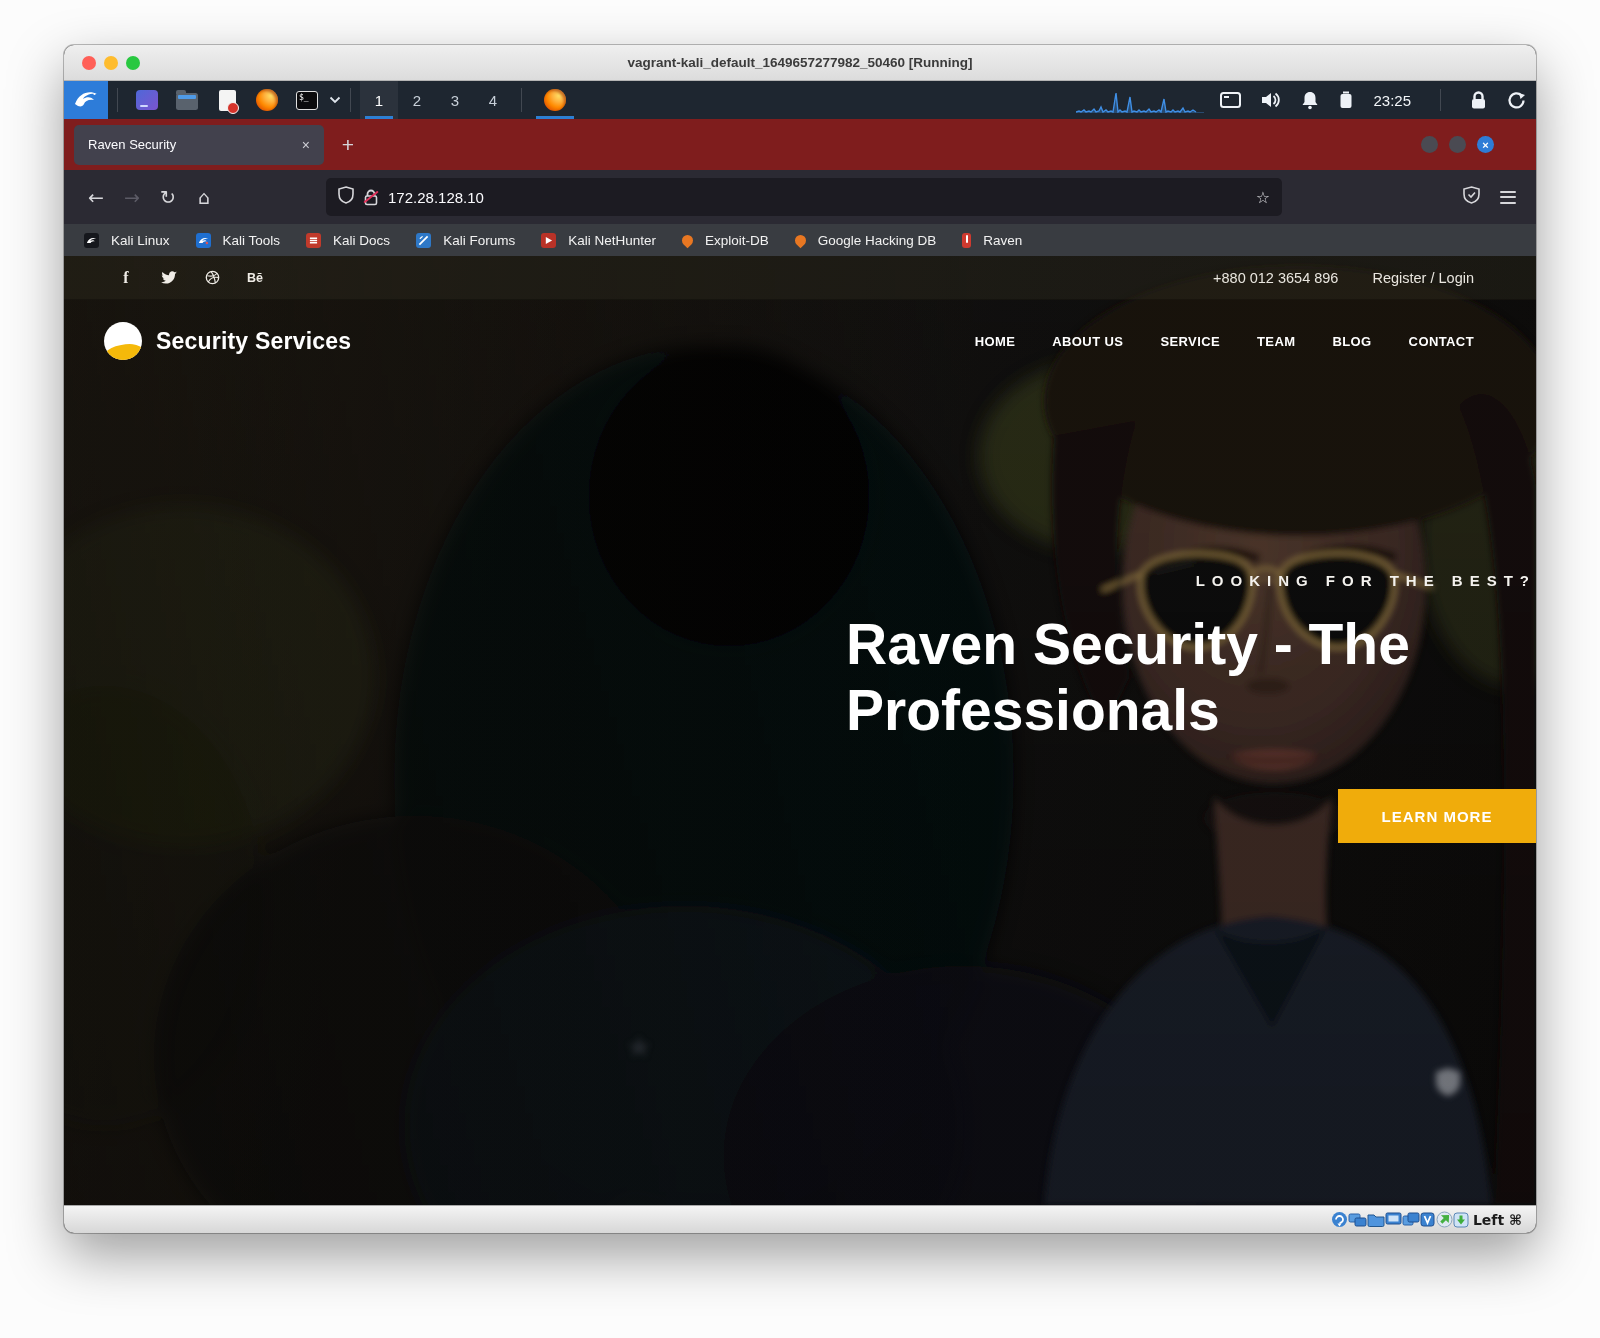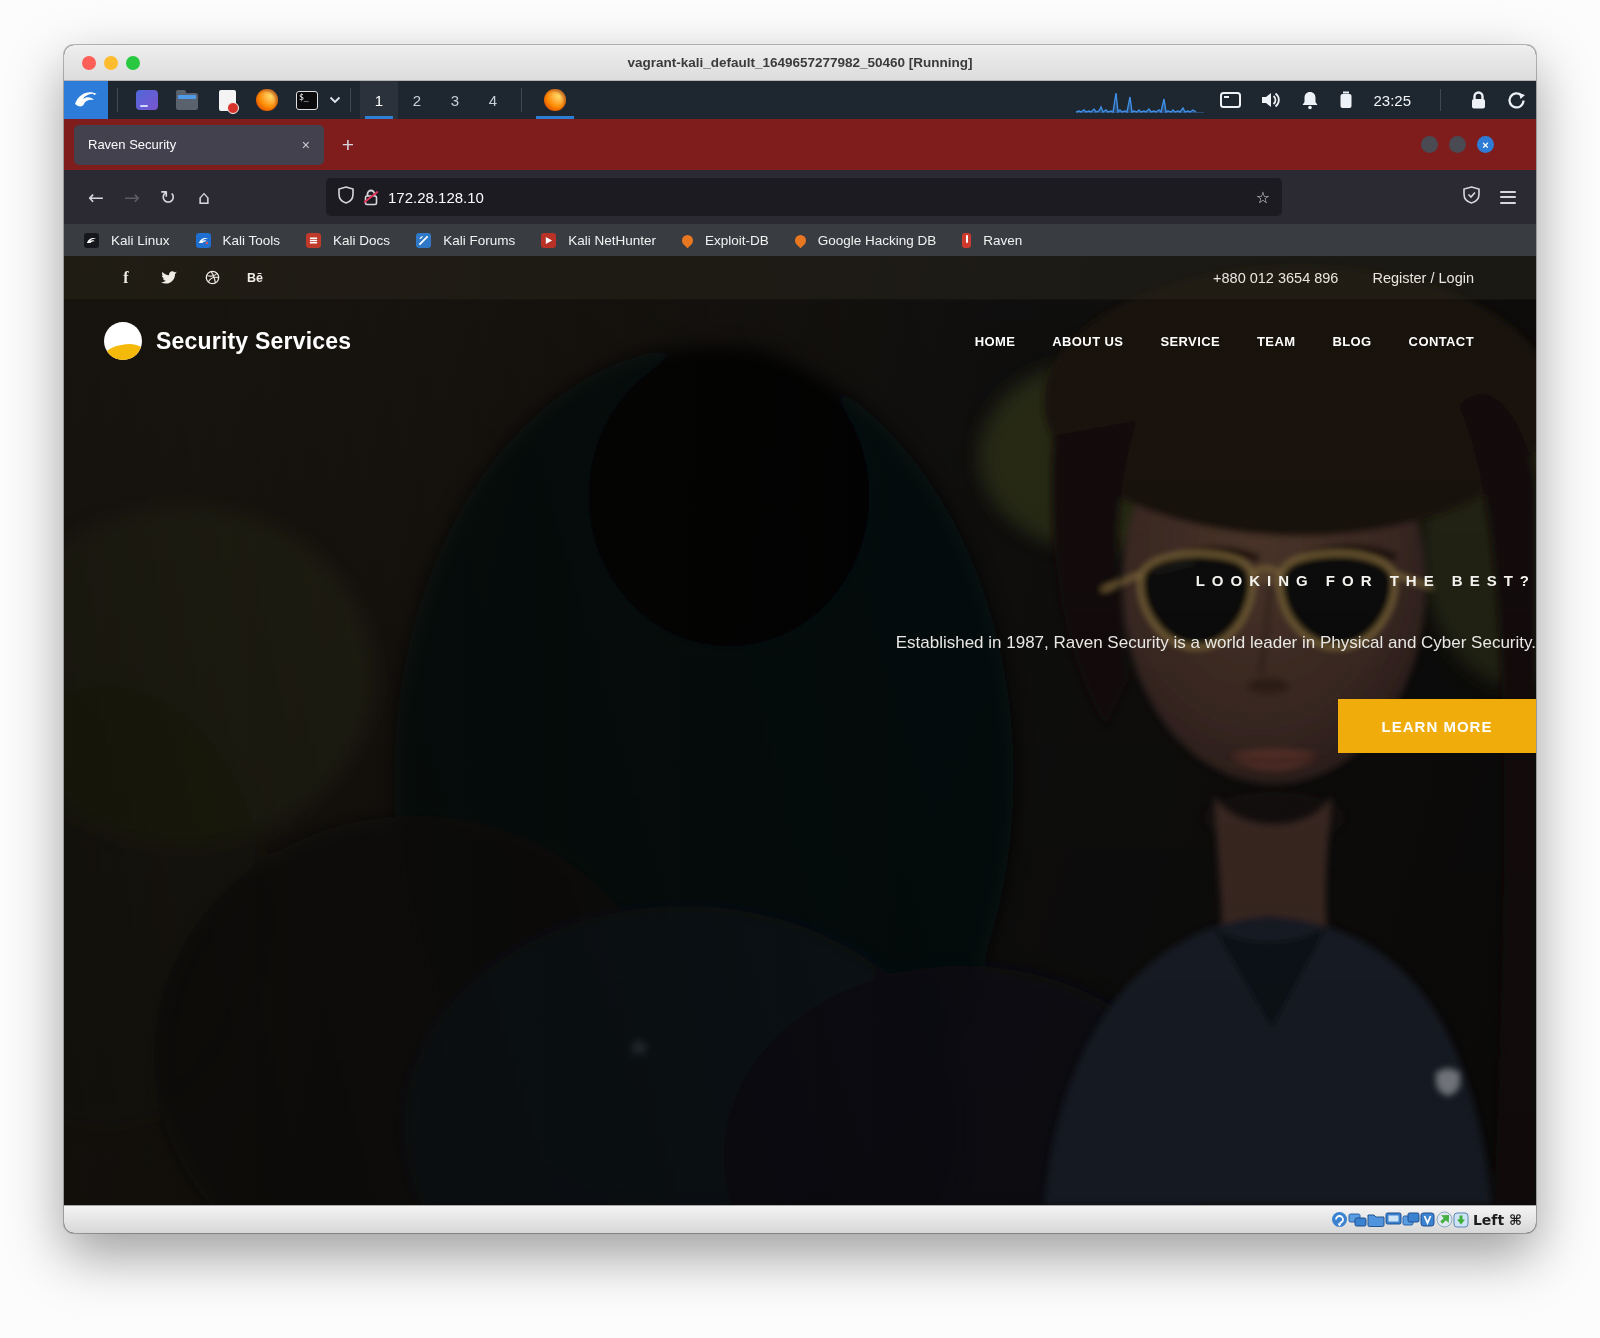--- a/index.html
+++ b/index.html
@@ -415,21 +415,21 @@
         <a href="#">ABOUT US</a>
         <a href="#">SERVICE</a>
         <a href="#">TEAM</a>
         <a href="#">BLOG</a>
         <a href="#">CONTACT</a>
       </div>
     </div>
 
     <div class="hero-content">
       <div class="kicker">LOOKING FOR THE BEST?</div>
-      <p class="hero-desc">Established in 1987, Raven Security is a world leader in Physical and Cyber Security.</p>
+      <h1 class="hero-title">Raven Security - The Professionals</h1>
       <button class="cta-btn">LEARN MORE</button>
     </div>
   </div>
 
   <div class="statusbar">
     <span class="vbi">
       <svg width="17" height="17" viewBox="0 0 17 17">
           <circle cx="8.5" cy="8.5" r="7.5" fill="#3b82d0"></circle>
           <path d="M5 8.5 A3.5 3.5 0 1 1 8.5 12" stroke="#fff" stroke-width="1.8" fill="none"></path>
           <polygon points="6.5,12.5 10.5,12.5 8.5,15.5" fill="#fff"></polygon>

